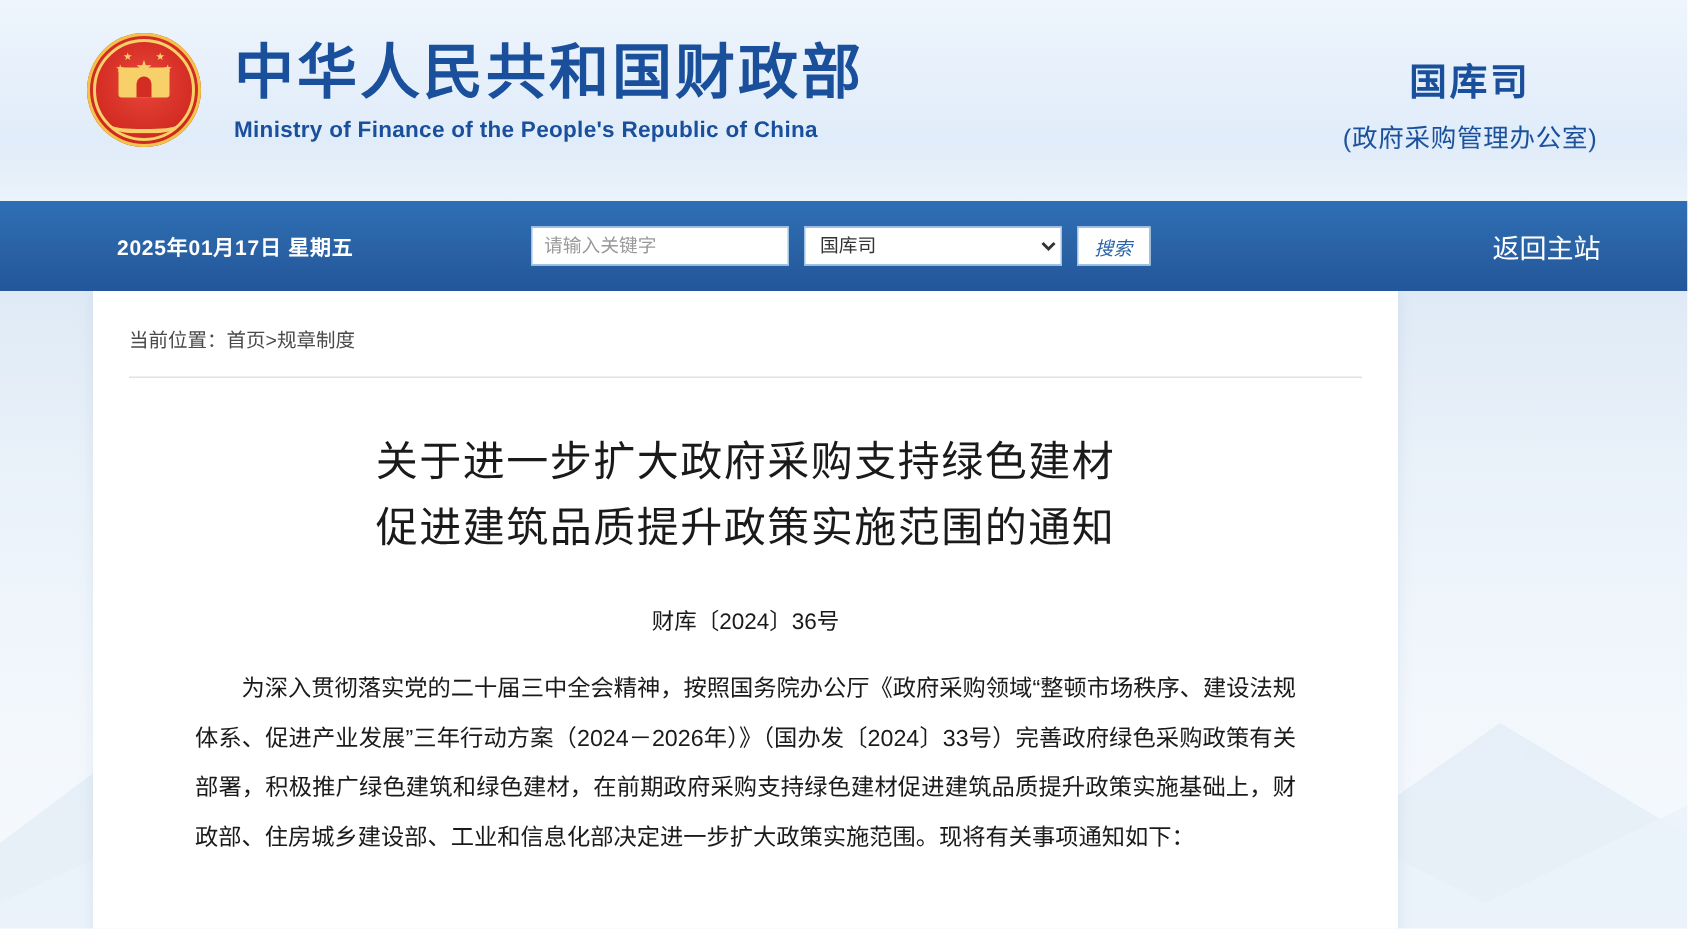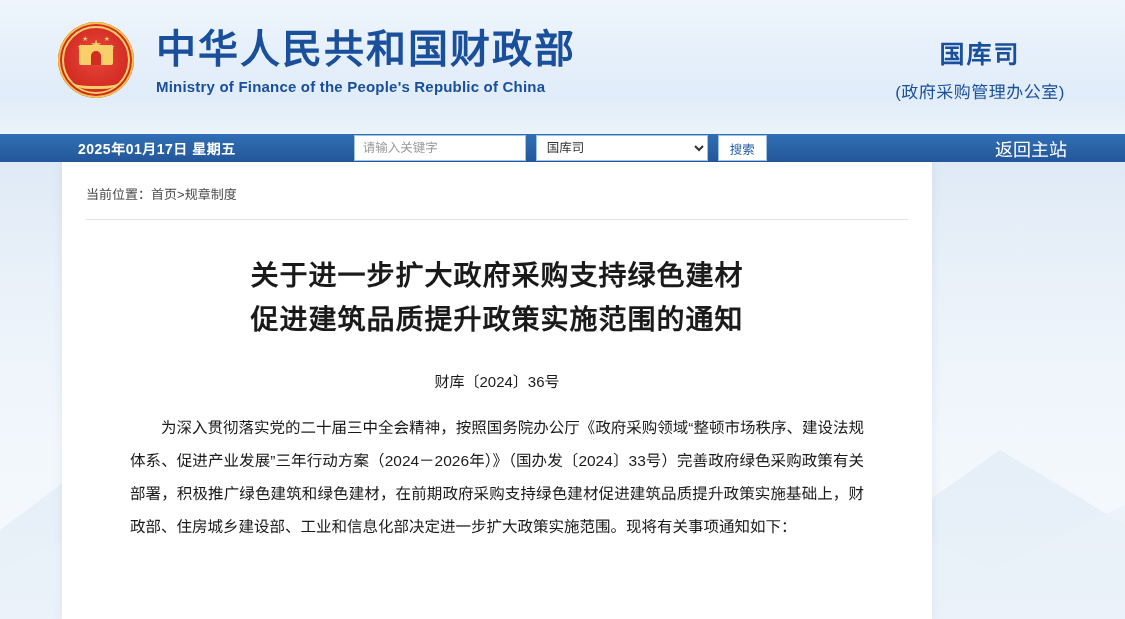--- a/index.html
+++ b/index.html
@@ -133,21 +133,21 @@
   }
   .dept-sub {
     font-size: 17px;
     margin-top: 8px;
     letter-spacing: 0.5px;
   }
 
   
   .navbar {
     width: 1125px;
-    height: 28px;
+    height: 60px;
     background: linear-gradient(180deg, #2f6fb5 0%, #2a63a6 50%, #23569a 100%);
     display: flex;
     align-items: center;
     color: #ffffff;
     position: relative;
   }
   .nav-date {
     margin-left: 78px;
     font-size: 14px;
     font-weight: bold;
@@ -187,20 +187,21 @@
   .search-btn {
     height: 26px;
     margin-left: 10px;
     padding: 0 11px;
     background: #ffffff;
     color: #2a63a6;
     border: 1px solid #9fc3e3;
     font-size: 12.5px;
     cursor: pointer;
     font-family: "Liberation Sans", sans-serif;
+    font-style: italic;
   }
   .nav-back {
     position: absolute;
     right: 58px;
     font-size: 18px;
     color: #ffffff;
     text-decoration: none;
     cursor: pointer;
   }
 
@@ -237,21 +238,21 @@
   .divider {
     margin: 16px 24px 0 24px;
     border-top: 1px solid #e2e2e2;
   }
 
   .doc-title {
     margin: 34px auto 0 auto;
     width: 760px;
     text-align: center;
     font-size: 28px;
-    font-weight: bold;
+    font-weight: normal;
     color: #1a1a1a;
     line-height: 44px;
     letter-spacing: 1px;
   }
   .doc-number {
     margin-top: 28px;
     text-align: center;
     font-size: 15px;
     color: #1a1a1a;
   }

